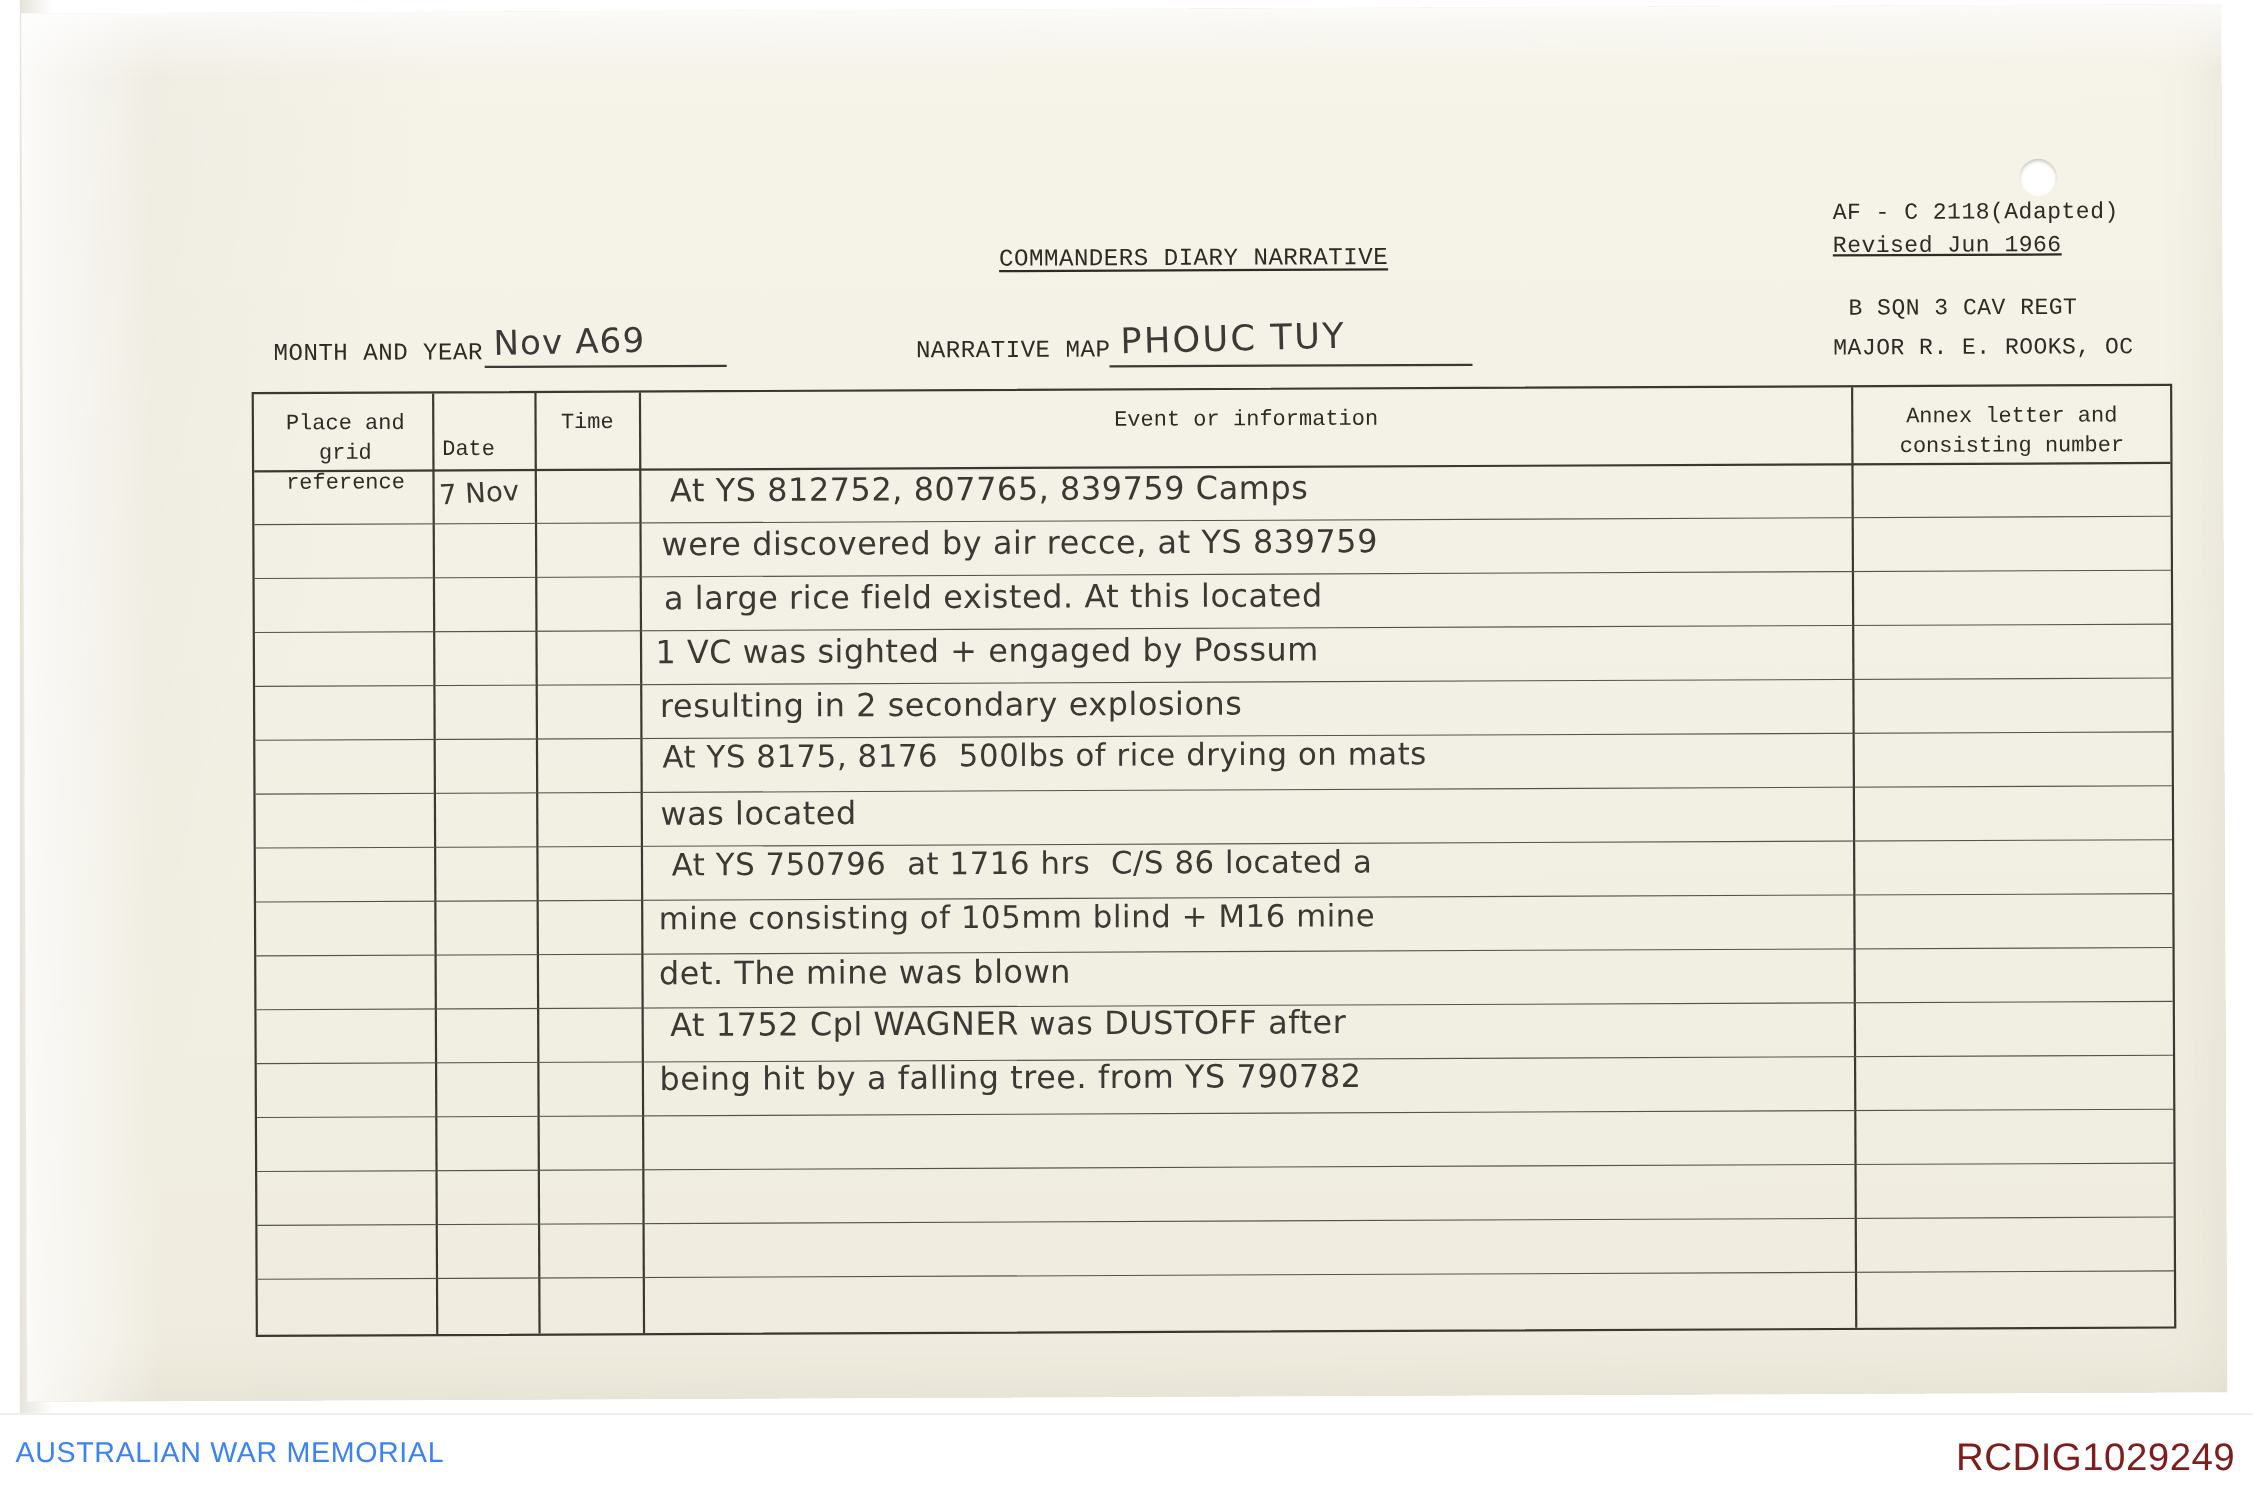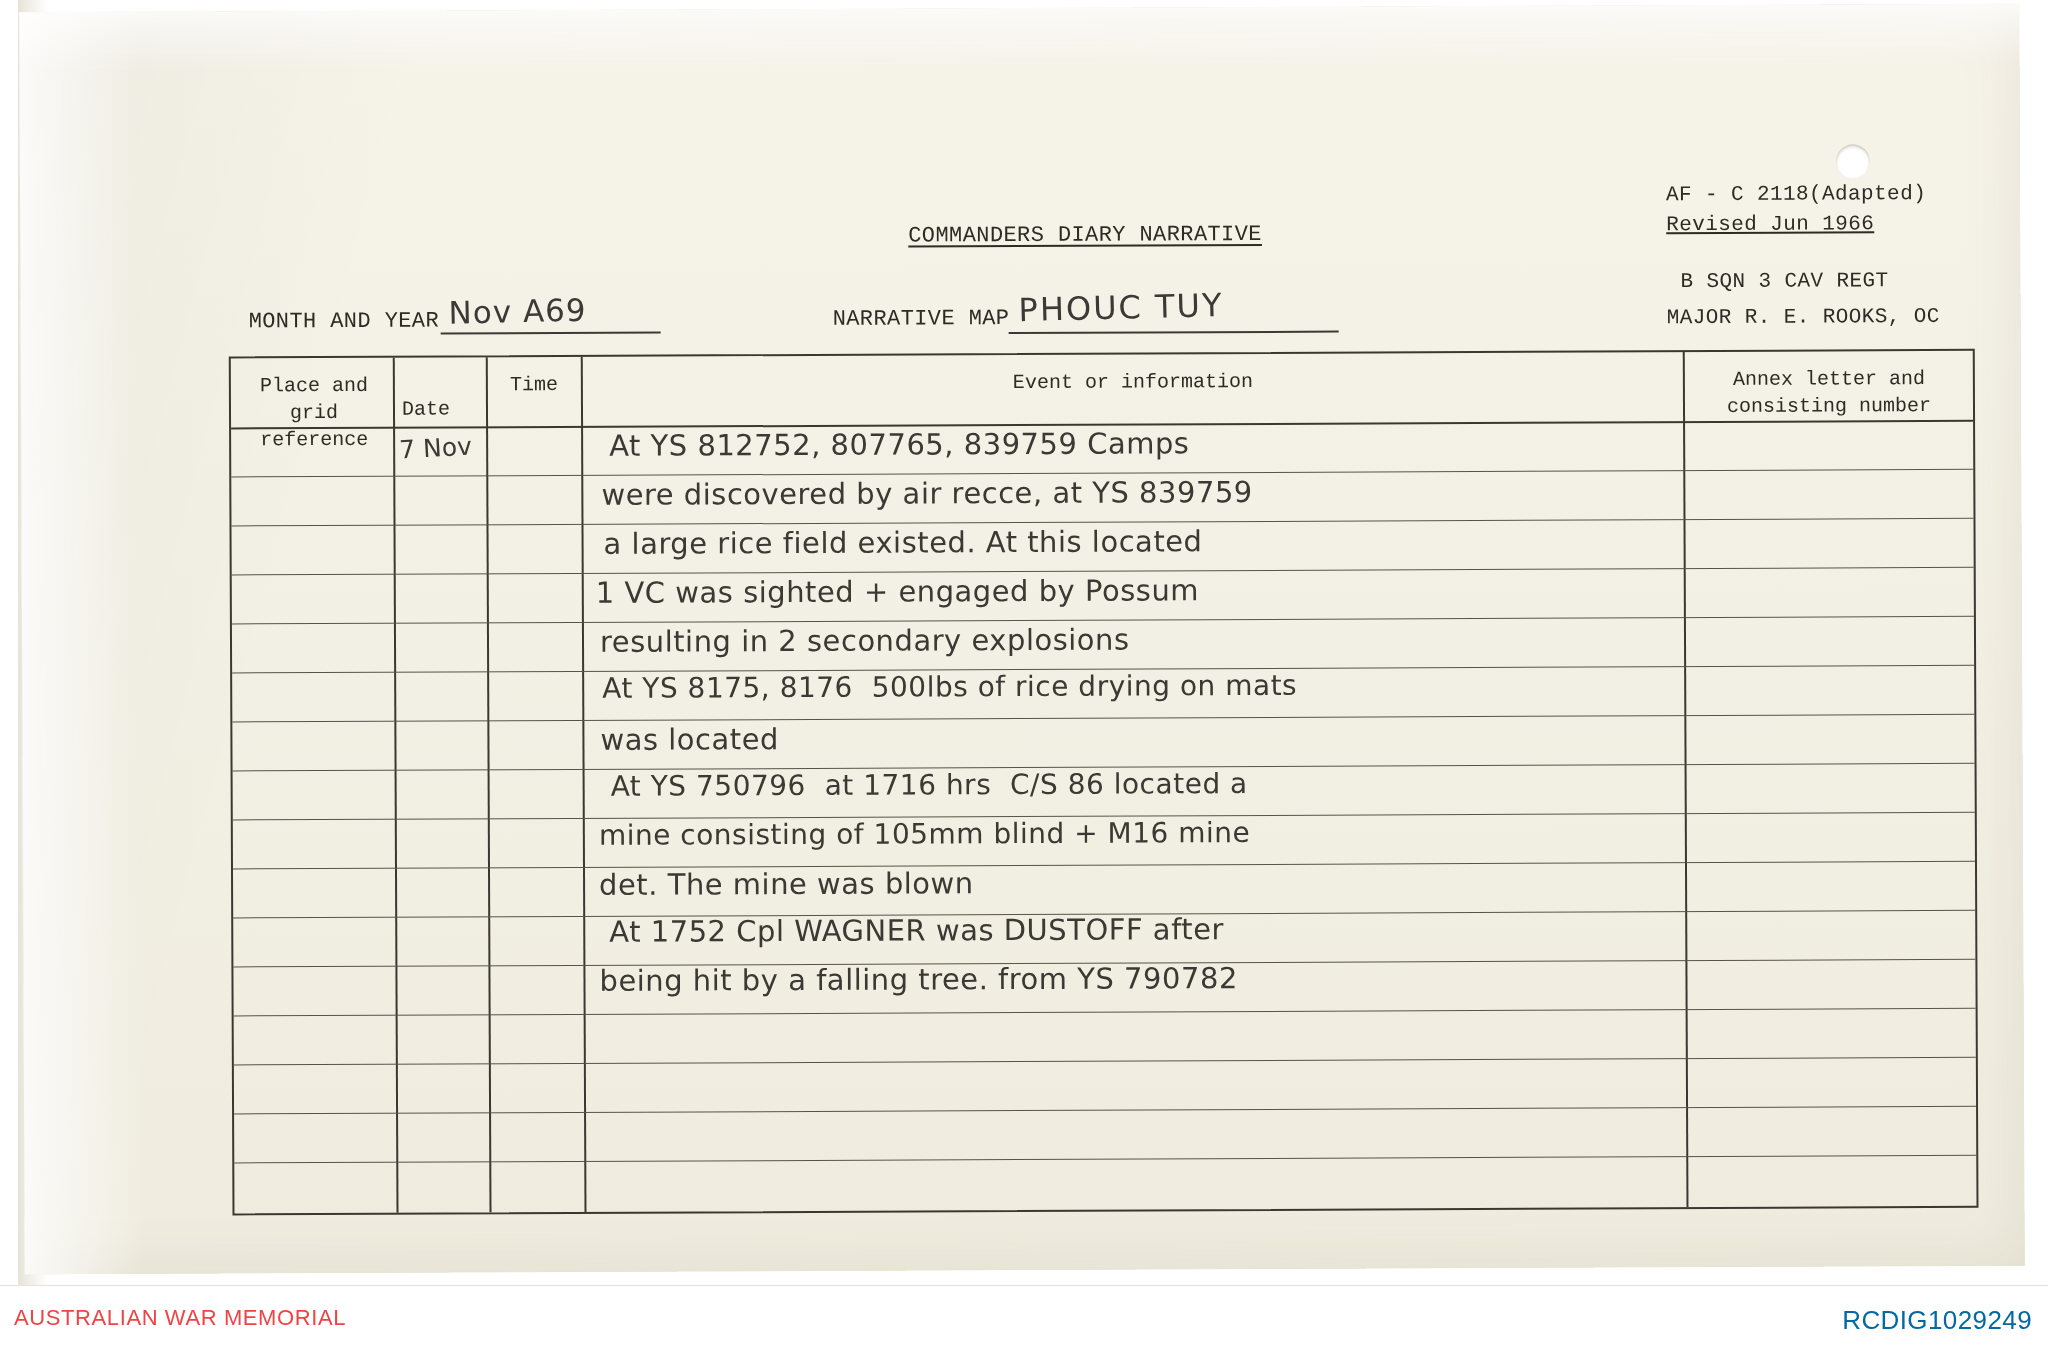--- a/index.html
+++ b/index.html
@@ -210,31 +210,31 @@
   }
   #footer-line {
     position: absolute;
     left: 0; top: 0;
     width: 2048px; height: 1px;
     background: #e2e2e2;
   }
   #awm-label {
     position: absolute;
     left: 14px; top: 20px;
-    font-size: 22px;
+    font-size: 26px;
     letter-spacing: 0.6px;
-    color: #ef4444;
+    color: #3b82f6;
     font-family: "Liberation Sans", sans-serif;
   }
   #rcdig-label {
     position: absolute;
     right: 16px; top: 20px;
-    font-size: 26px;
+    font-size: 35px;
     letter-spacing: 0.4px;
-    color: #0369a1;
+    color: #7f1d1d;
     font-family: "Liberation Sans", sans-serif;
   }
 </style>
 </head>
 <body>
 
 <div id="scan">
 
   <div id="edge-left"></div>
 

